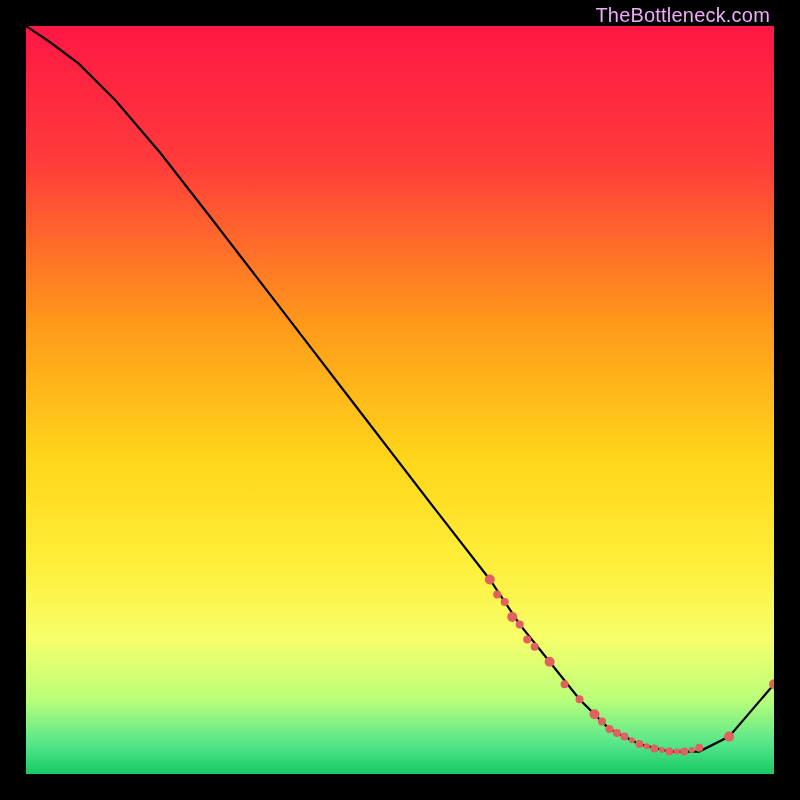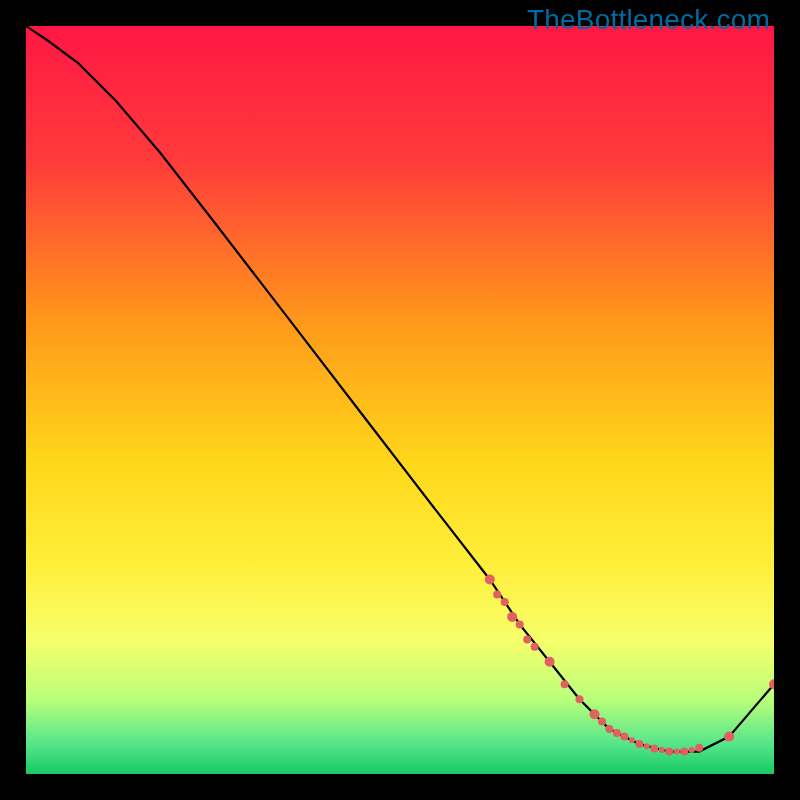--- a/index.html
+++ b/index.html
@@ -23,22 +23,22 @@
     position: absolute;
     left: 0;
     top: 0;
     width: 748px;
     height: 748px;
   }
   .watermark {
     position: absolute;
     top: 4px;
     right: 30px;
-    color: #0369a1;
-    font-size: 28px;
+    color: #f0abfc;
+    font-size: 20px;
     letter-spacing: 0.2px;
     user-select: none;
   }
   svg { display: block; }
 </style>
 </head>
 <body>
 
 <div class="frame">
   <svg class="plot" viewBox="0 0 748 748">

